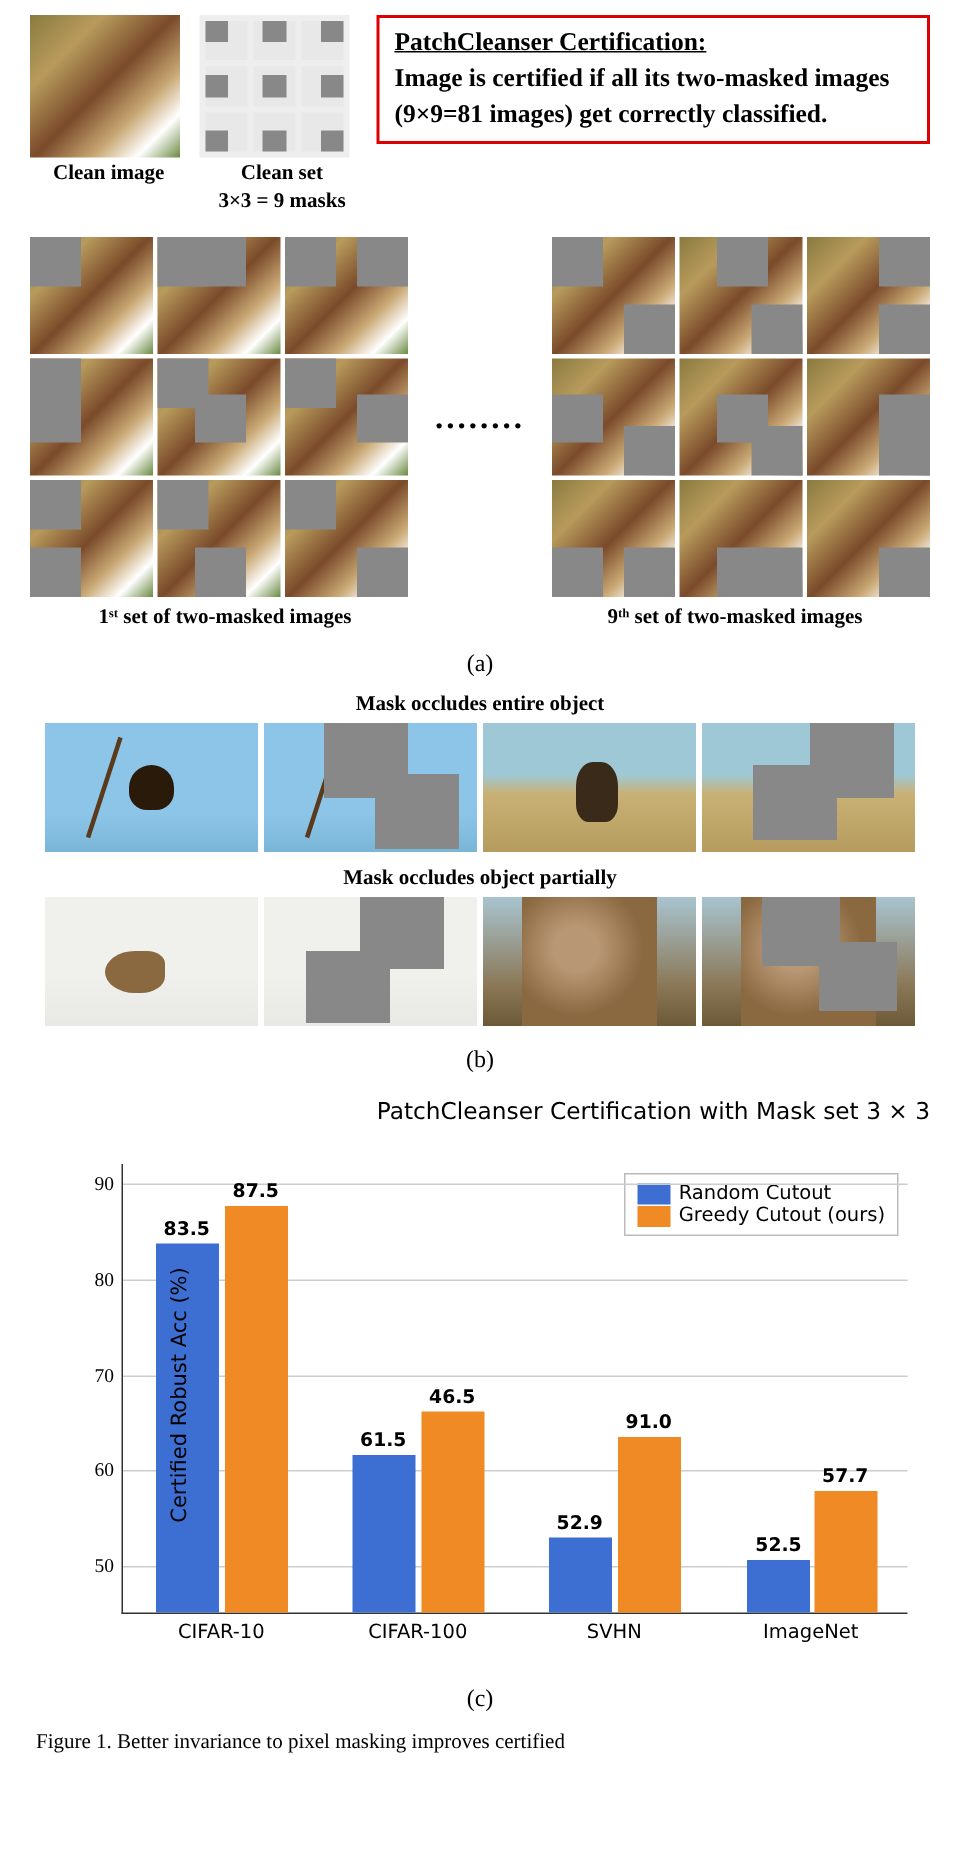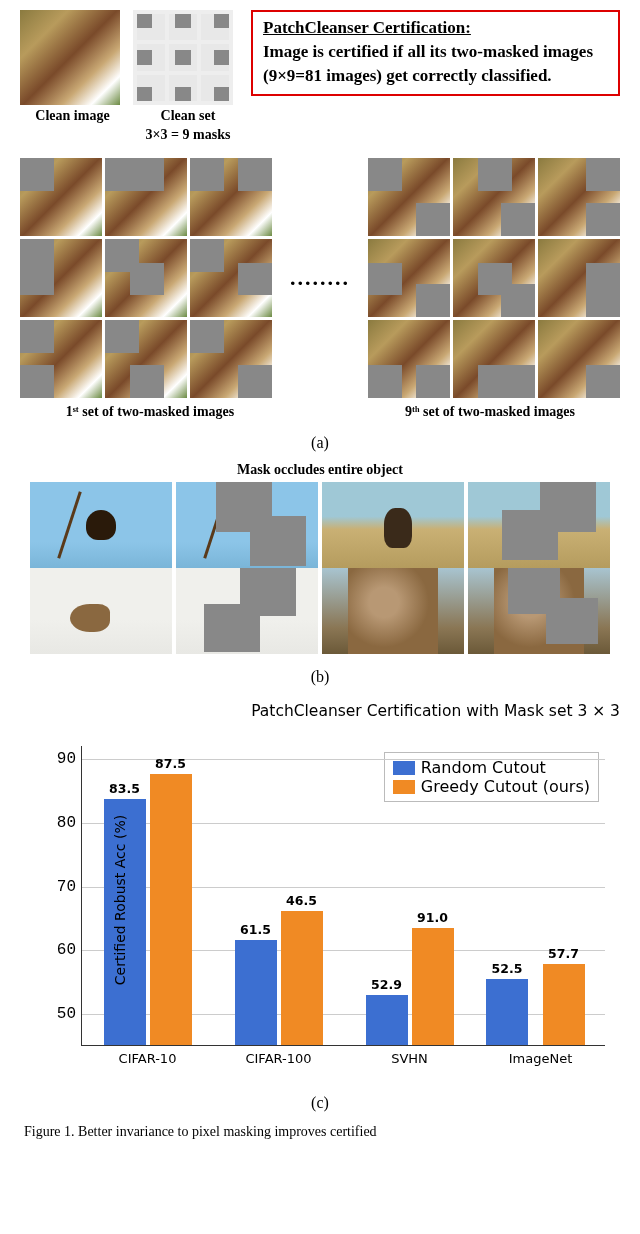--- a/index.html
+++ b/index.html
@@ -48,27 +48,27 @@
     .sparrow { position:absolute; width:40px; height:28px; background:#8a6840; border-radius:50% 30% 40% 50%; top:36px; left:40px;}
     .bighead { position:absolute; width:90px; height:86px; background: radial-gradient(circle at 40% 40%, #b89874 20%, #8a6840 60%); left:26px;}
     .mask-b { position:absolute; background:#888; }
 
     
     .section-c { margin-top: 16px; }
     .chart-wrap { position:relative; width:590px; height:360px; margin:0 auto; background:#fff;}
     .chart-title { font-size:15.5px; font-weight:normal; text-align:right; font-family: "DejaVu Sans", sans-serif;}
     .plot-area { position:absolute; left:56px; top:26px; width:524px; height:300px; border-left:1.5px solid #333; border-bottom:1.5px solid #333;}
     .grid-line { position:absolute; left:0; width:100%; border-top:1px solid #ccc;}
-    .y-tick { position:absolute; right:100%; transform:translateY(-50%); font-size:16px; padding-right:6px; font-family: Liberation Mono, monospace;}
+    .y-tick { position:absolute; right:100%; transform:translateY(-50%); font-size:13px; padding-right:6px; font-family: Liberation Serif, serif;}
     .x-tick { position:absolute; top:100%; transform:translateX(-50%); font-size:13px; padding-top:6px; font-family:"DejaVu Sans",sans-serif;}
     .bar { position:absolute; bottom:0; width:42px;}
     .bar.blue { background:#3c6fd1;}
     .bar.orange { background:#f08a24;}
     .bar-lbl { position:absolute; width:100%; text-align:center; top:-18px; font-size:12.5px; font-weight:bold; font-family:"DejaVu Sans",sans-serif;}
-    .legend { position:absolute; right:6px; top:6px; border:1px solid #bbb; background:#fff; padding:5px 8px; font-size:16px; font-family:"DejaVu Sans",sans-serif;}
+    .legend { position:absolute; right:6px; top:6px; border:1px solid #bbb; background:#fff; padding:5px 8px; font-size:13px; font-family:"DejaVu Sans",sans-serif;}
     .legend-row { display:flex; align-items:center; gap:6px; }
     .legend-sw { width:22px; height:14px;}
 
     .fig-caption { font-size:14px; margin-top:12px; padding: 0 4px;}
   </style>
 </head>
 <body>
 
 <div class="page">
 
@@ -215,20 +215,21 @@
           <div class="mask-b" style="top:34px;left:74px;width:56px;height:50px;"></div>
         </div>
       <div class="b-img b-bg2">
           <div class="ostrich"></div>
         </div>
       <div class="b-img b-bg2">
           <div class="mask-b" style="top:28px;left:34px;width:56px;height:50px;"></div>
           <div class="mask-b" style="top:0;left:72px;width:56px;height:50px;"></div>
         </div>
     </div>
+    <div class="b-title" style="margin-top:10px;">Mask occludes object partially</div>
     <div class="b-row">
       <div class="b-img b-bg3">
           <div class="sparrow"></div>
         </div>
       <div class="b-img b-bg3">
           <div class="sparrow"></div>
           <div class="mask-b" style="top:36px;left:28px;width:56px;height:48px;"></div>
           <div class="mask-b" style="top:0;left:64px;width:56px;height:48px;"></div>
         </div>
       <div class="b-img b-bg4">
@@ -282,21 +283,21 @@
             <div class="bar-lbl">46.5</div>
           </div>
           <div class="x-tick" style="left: 327.5px;">SVHN</div>
           <div class="bar blue" style="left: 283.5px; height: 50.4255px;">
             <div class="bar-lbl">52.9</div>
           </div>
           <div class="bar orange" style="left: 329.5px; height: 116.809px;">
             <div class="bar-lbl">91.0</div>
           </div>
           <div class="x-tick" style="left: 458.5px;">ImageNet</div>
-          <div class="bar blue" style="left: 404px; height: 66px;">
+          <div class="bar blue" style="left: 416px; height: 35px;">
             <div class="bar-lbl">52.5</div>
           </div>
           <div class="bar orange" style="left: 460.5px; height: 81.0638px;">
             <div class="bar-lbl">57.7</div>
           </div>
         </div>
       <div style="position:absolute; left:10px; top:50%; transform:translateY(-50%) rotate(-90deg); transform-origin:center; font-size:14px; font-family:'DejaVu Sans',sans-serif;">Certified Robust Acc (%)</div>
     </div>
     <div class="sub-label">(c)</div>
   </div>

